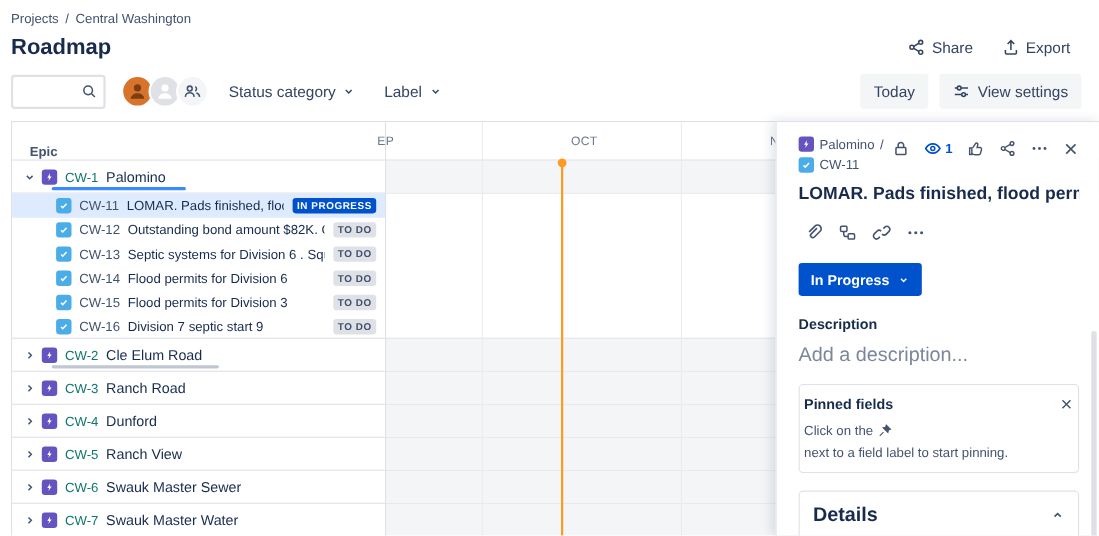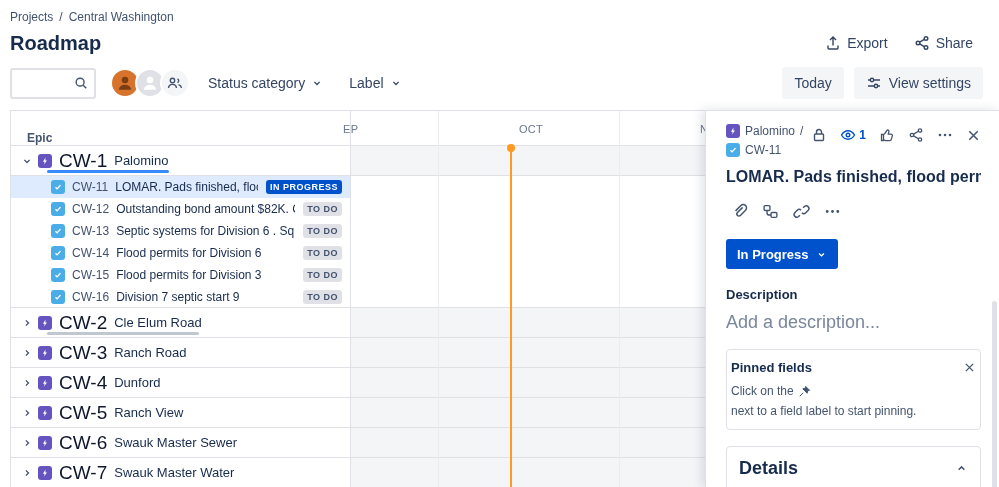--- a/index.html
+++ b/index.html
@@ -53,21 +53,21 @@
   .row--epic { height:30px; border-bottom:1px solid #DFE1E6; }
   .row--epic .row-right { background:#F4F5F7; }
   .row--child { height:22px; }
   .row--child.selected .row-left { background:#DEEBFF; }
   .group-end { border-bottom:1px solid #DFE1E6; }
   .chev { color:#44546F; width:16px; display:flex; justify-content:center; margin-left:8px; flex:none; cursor:pointer; }
   .epic-ico { width:14px; height:14px; border-radius:3px; background:#6554C0;
     display:flex; align-items:center; justify-content:center; margin:0 7px 0 3px; flex:none; }
   .task-ico { width:14px; height:14px; border-radius:3px; background:#4BADE8;
     display:flex; align-items:center; justify-content:center; margin-right:7px; flex:none; }
-  .epic-key { font-size:19px; color:#0f172a; margin-right:7px; white-space:nowrap; }
+  .epic-key { font-size:12px; color:#0f766e; margin-right:7px; white-space:nowrap; }
   .epic-name { font-size:13px; color:#172B4D; white-space:nowrap; }
   .row--child .row-left { padding-left:40px; padding-right:8px; }
   .issue-key { font-size:12px; color:#42526E; margin-right:7px; white-space:nowrap; }
   .issue-summary { font-size:12px; color:#172B4D; white-space:nowrap; overflow:hidden; flex:1; }
   .lozenge { font-size:9px; font-weight:700; letter-spacing:.5px; padding:2px 4px; border-radius:3px;
     flex:none; margin-left:8px; white-space:nowrap; }
   .lozenge--inprogress { background:#0052CC; color:#fff; }
   .lozenge--todo { background:#DFE1E6; color:#42526E; }
   .progress-bar { position:absolute; bottom:2px; height:3px; border-radius:2px; }
   .progress-bar--blue { left:36px; width:122px; background:#388BFF; }
@@ -116,36 +116,36 @@
     <a>Projects</a>
     <span>/</span>
     <a>Central Washington</a>
   </nav>
   <div class="title-row">
     <h1>Roadmap</h1>
     <div class="top-actions">
       <button class="btn-ghost">
         <span>
           <svg width="16" height="16" viewBox="0 0 16 16" fill="none" stroke="currentColor" stroke-width="1.4">
-            <path d="M8 10.5V2.5M5 5l3-3 3 3"></path>
-              <path d="M3 10.5V13a1 1 0 001 1h8a1 1 0 001-1v-2.5"></path>
-          </svg>
-        </span>
-        <span>Export</span>
-      </button>
-      <button class="btn-ghost">
-        <span>
-          <svg width="16" height="16" viewBox="0 0 16 16" fill="none" stroke="currentColor" stroke-width="1.4">
             <circle cx="12" cy="3.5" r="1.8"></circle>
               <circle cx="4" cy="8" r="1.8"></circle>
               <circle cx="12" cy="12.5" r="1.8"></circle>
             <path d="M5.7 7.1l4.6-2.8M5.7 8.9l4.6 2.8"></path>
           </svg>
         </span>
         <span>Share</span>
+      </button>
+      <button class="btn-ghost">
+        <span>
+          <svg width="16" height="16" viewBox="0 0 16 16" fill="none" stroke="currentColor" stroke-width="1.4">
+            <path d="M8 10.5V2.5M5 5l3-3 3 3"></path>
+              <path d="M3 10.5V13a1 1 0 001 1h8a1 1 0 001-1v-2.5"></path>
+          </svg>
+        </span>
+        <span>Export</span>
       </button>
     </div>
   </div>
 </header>
 
 <div class="toolbar">
   <div class="search-box">
     <input type="text" placeholder="" style="">
     <span class="search-icon">
       <svg width="14" height="14" viewBox="0 0 16 16" fill="none" stroke="currentColor" stroke-width="1.6">

